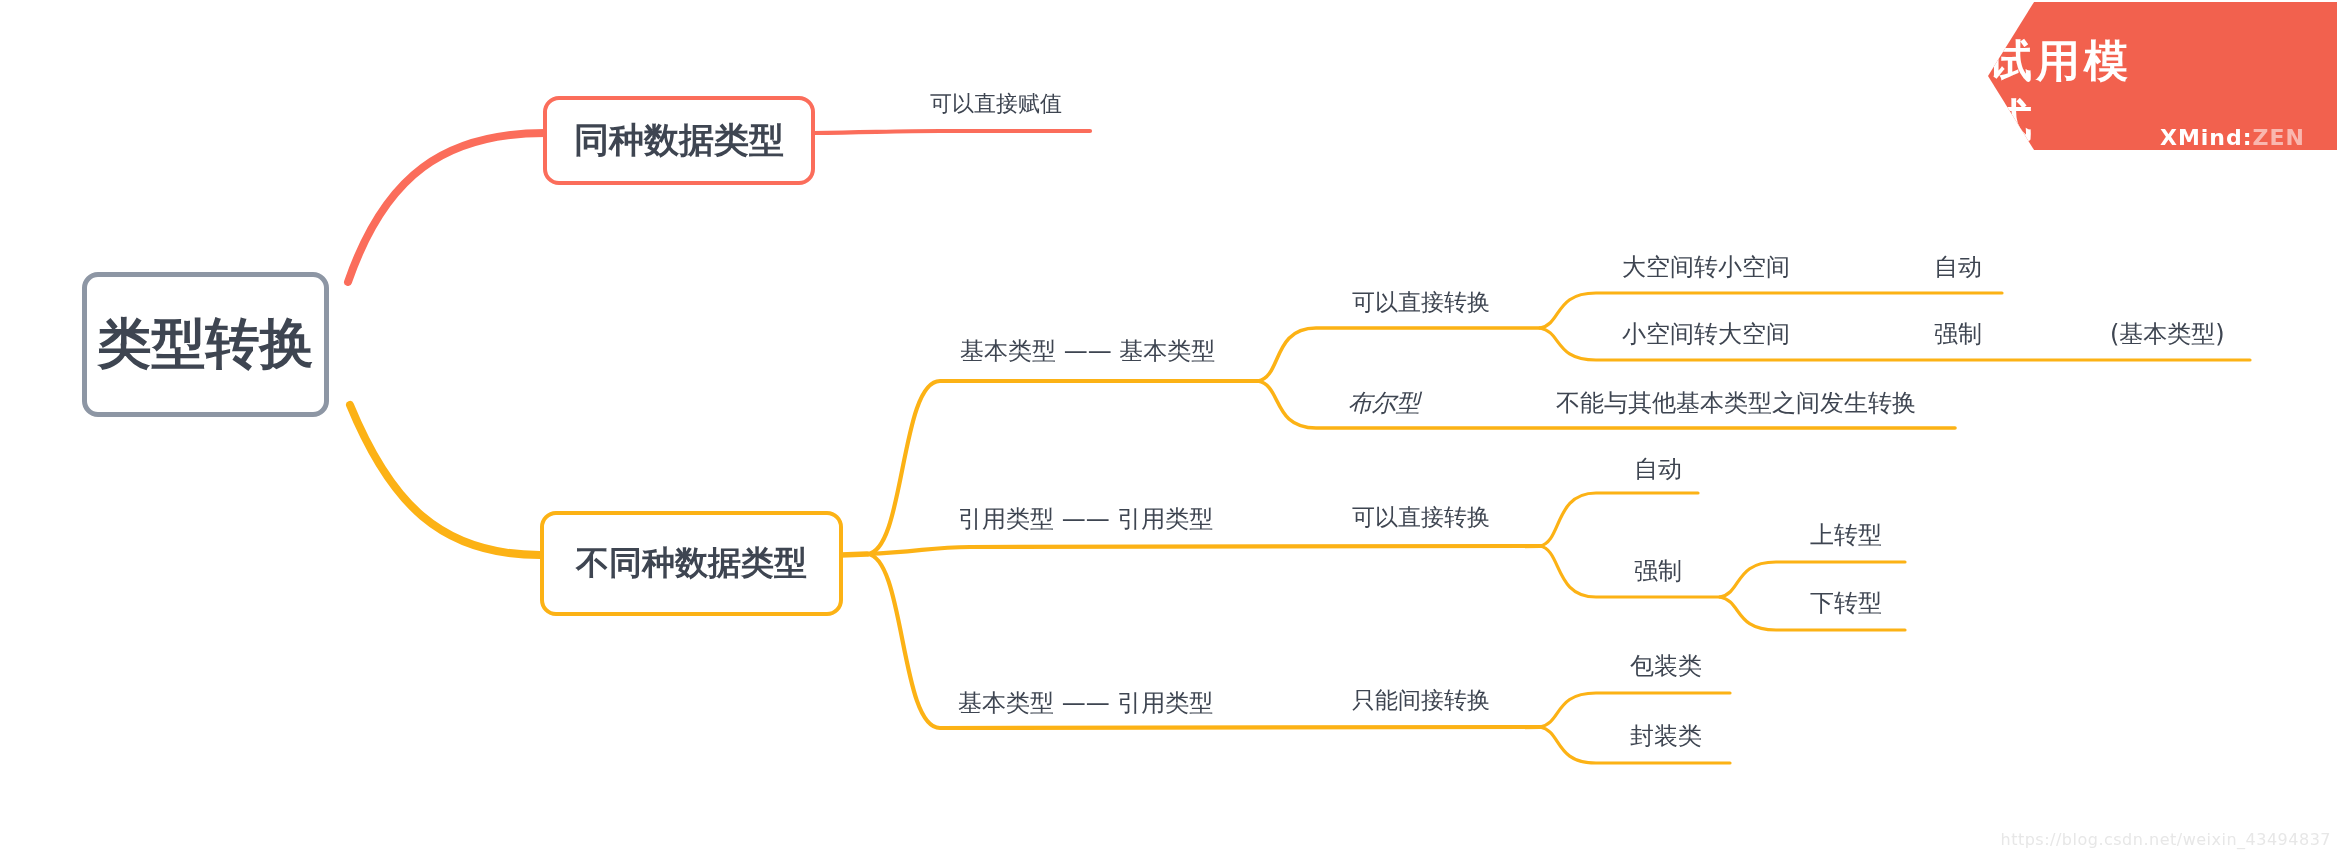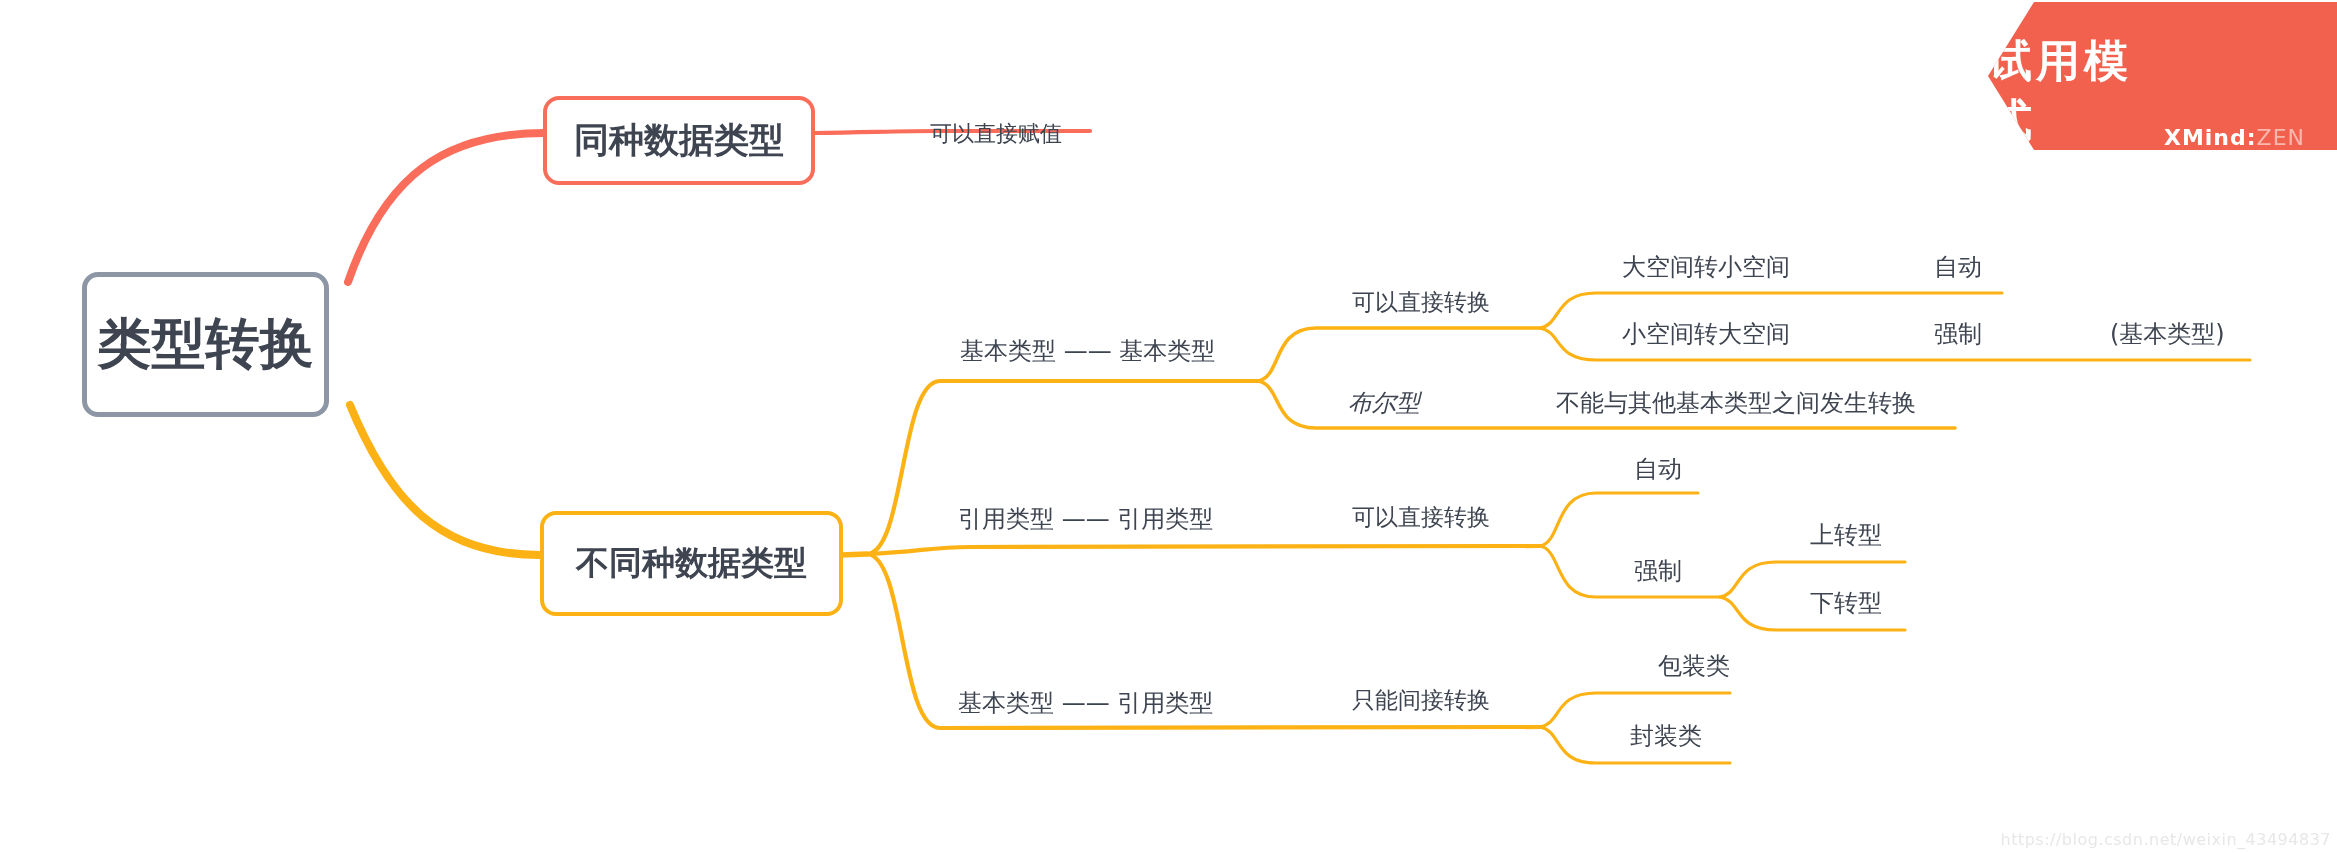--- a/index.html
+++ b/index.html
@@ -33,34 +33,34 @@
     white-space:nowrap;
   }
   .node-root{left:82px;top:272px;width:247px;height:145px;border:5px solid var(--gray);font-size:54px;}
   .node-same{left:543px;top:88px;width:272px;height:89px;border:4px solid var(--red);font-size:35px;margin-top:8px;}
   .node-diff{left:540px;top:511px;width:303px;height:105px;border:4px solid var(--yellow);font-size:33px;}
 
   .lbl{
     position:absolute;color:var(--text);white-space:nowrap;z-index:2;
     line-height:1.1;
   }
-  .s22{font-size:22px;margin-top:30px;}
+  .s22{font-size:22px;}
   .s23{font-size:23px;}
   .s24{font-size:24px;}
 
   .badge{
     position:absolute;left:1988px;top:2px;width:349px;height:148px;
     background:var(--badge);
     clip-path:polygon(13.2% 0,100% 0,100% 100%,13.2% 100%,0 50%);
     display:flex;flex-direction:row;justify-content:center;align-items:flex-end;
     padding-right:32px;box-sizing:border-box;color:#fff;z-index:4;
   }
   .badge-title{font-size:44px;font-weight:bold;letter-spacing:4px;}
   .badge-brand{font-size:22px;font-weight:bold;margin-top:3px;letter-spacing:1px;}
-  .brand-zen{color:rgba(255,255,255,0.55);font-weight:normal;}
+  .brand-zen{color:rgba(255,255,255,0.55);font-weight:bold;}
   .watermark{
     position:absolute;right:6px;bottom:4px;font-size:16px;
     color:var(--watermark);z-index:4;letter-spacing:0.5px;
   }
 </style>
 </head>
 <body>
 
 <svg class="connectors" width="2337" height="853" viewBox="0 0 2337 853">
   <path class="ln red w8" d="M348,282 C385,175 445,133 545,133"></path>
@@ -100,21 +100,21 @@
 
 <div class="lbl s24" style="left:958px;top:506px;">引用类型 —— 引用类型</div>
 <div class="lbl s23" style="left:1352px;top:505px;">可以直接转换</div>
 <div class="lbl s24" style="left:1634px;top:456px;">自动</div>
 <div class="lbl s24" style="left:1634px;top:558px;">强制</div>
 <div class="lbl s24" style="left:1810px;top:522px;">上转型</div>
 <div class="lbl s24" style="left:1810px;top:590px;">下转型</div>
 
 <div class="lbl s24" style="left:958px;top:690px;">基本类型 —— 引用类型</div>
 <div class="lbl s23" style="left:1352px;top:688px;">只能间接转换</div>
-<div class="lbl s24" style="left:1630px;top:653px;margin-left:28px;">包装类</div>
+<div class="lbl s24" style="left:1630px;top:653px;">包装类</div>
 <div class="lbl s24" style="left:1630px;top:723px;">封装类</div>
 
 <div class="badge">
   <div class="badge-title">试用模式</div>
   <div class="badge-brand"><span>XMind</span><span>:</span><span class="brand-zen">ZEN</span></div>
 </div>
 
 <div class="watermark">https://blog.csdn.net/weixin_43494837</div>
 
 </body></html>

